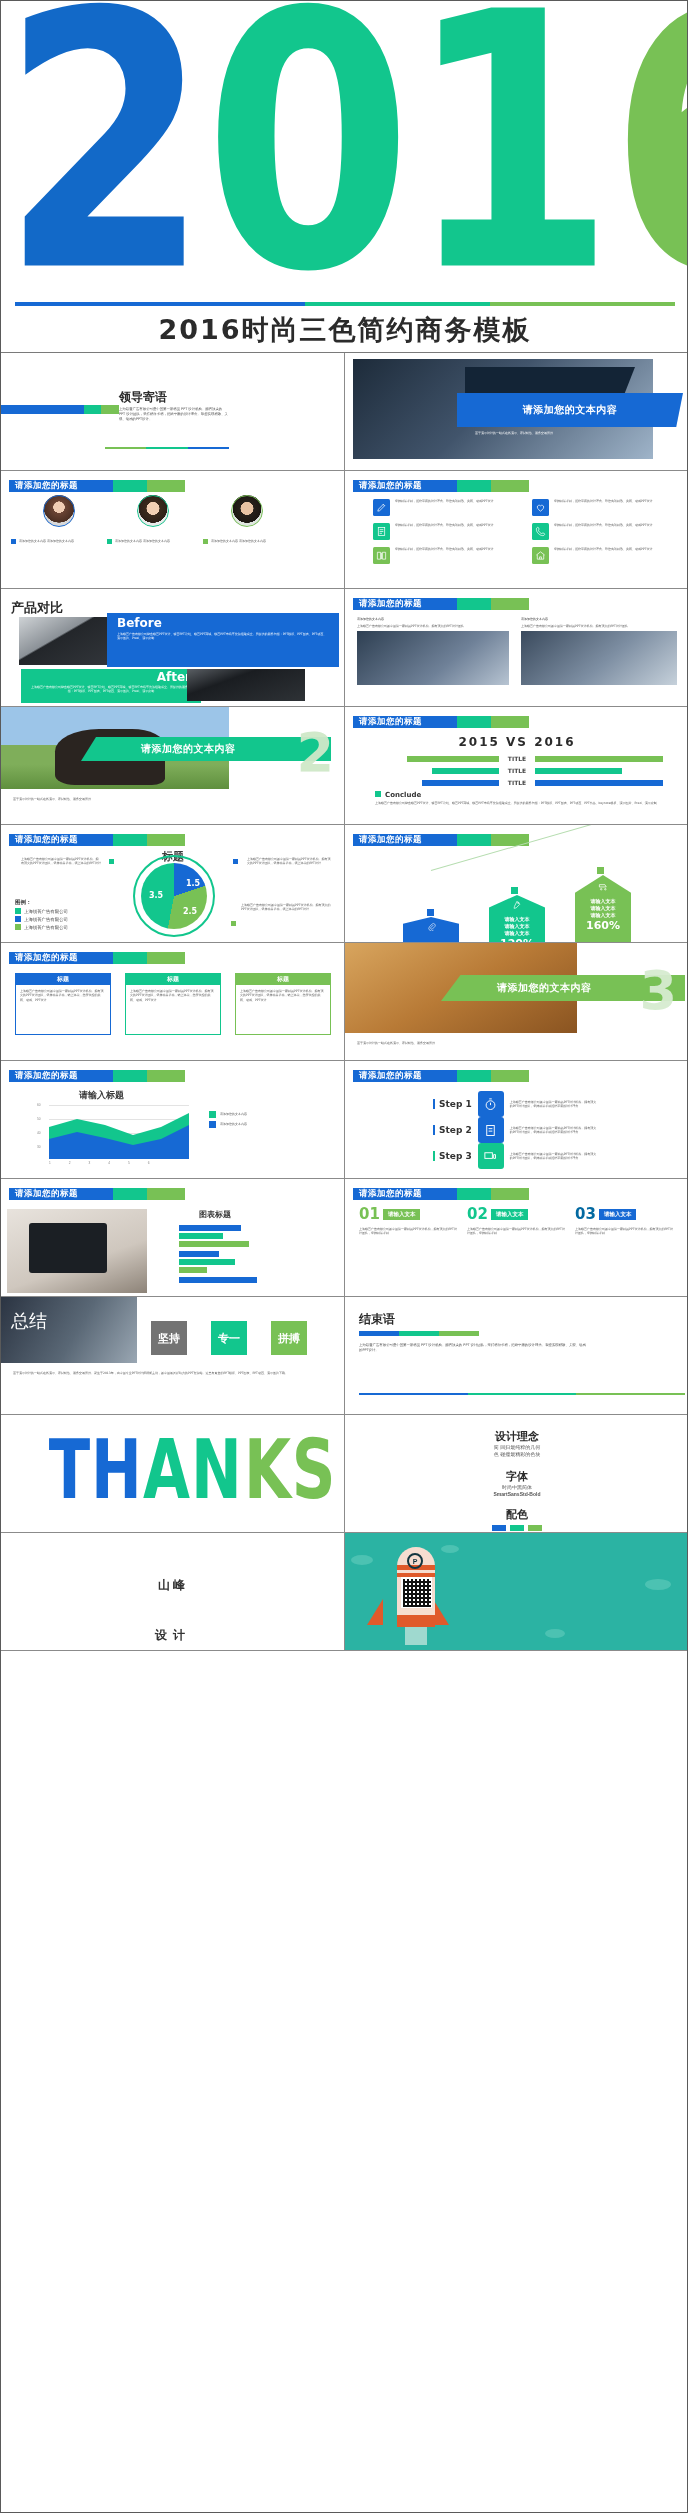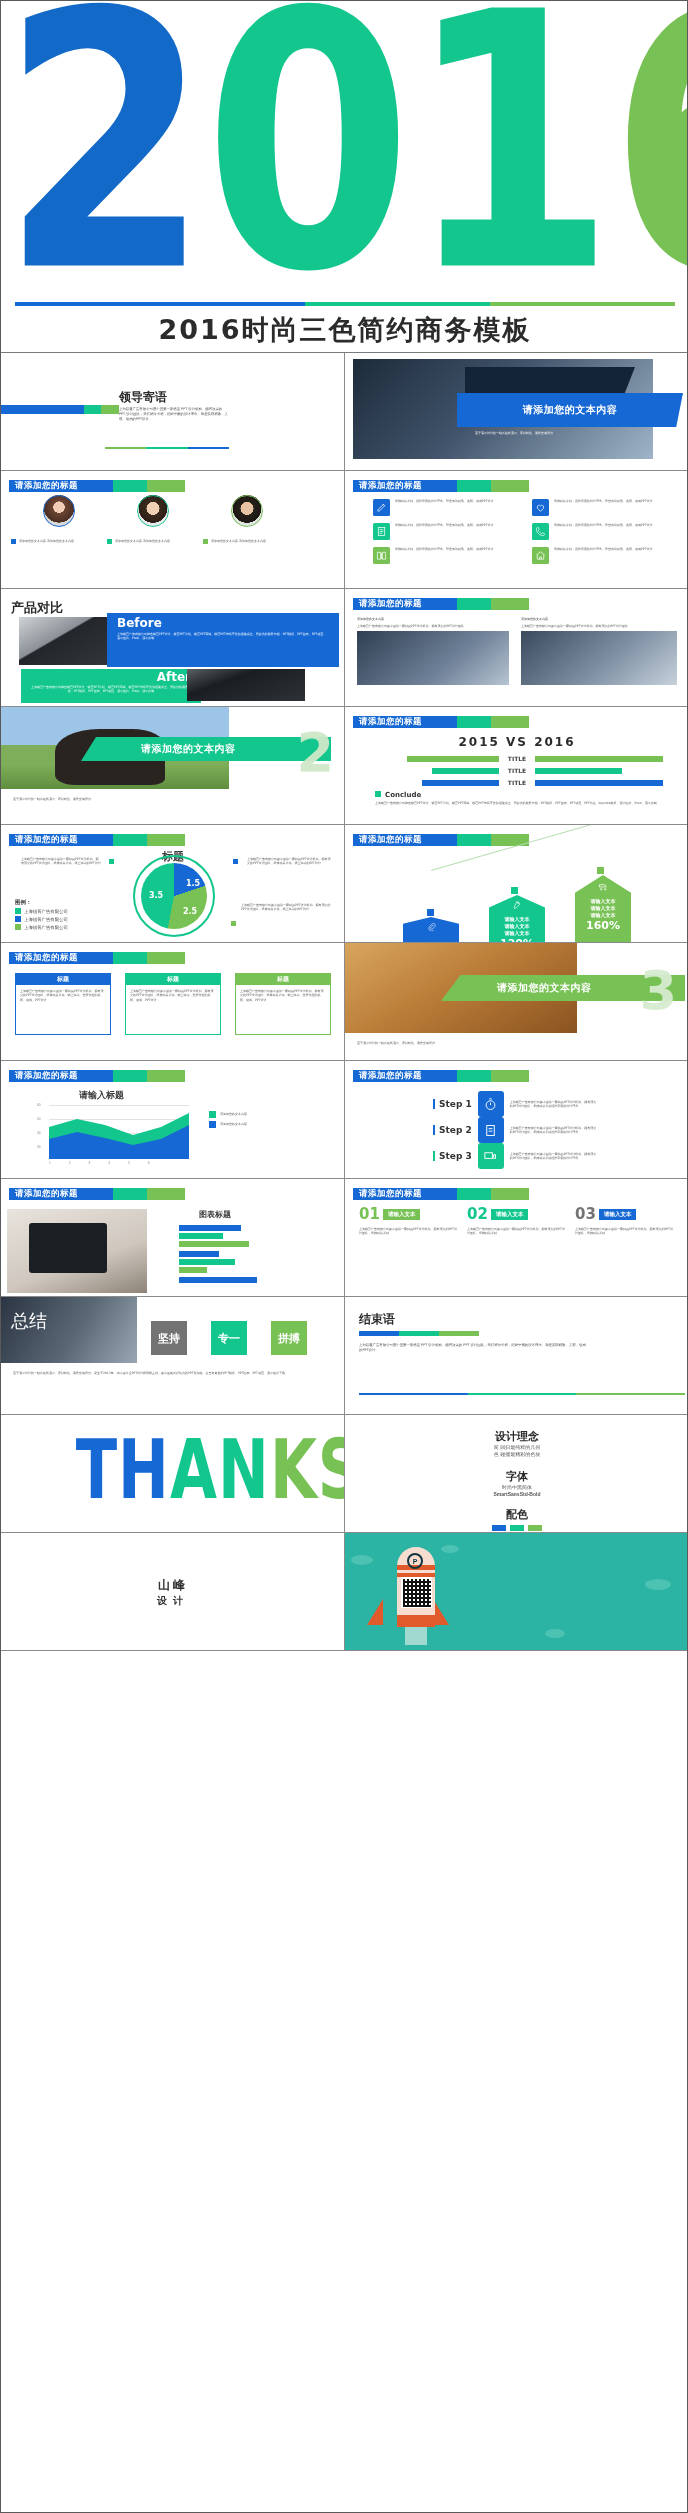--- a/index.html
+++ b/index.html
@@ -157,21 +157,21 @@
 
   
   .sum-title { position:absolute; left:10px; top:12px; font-size:18px; font-weight:normal; color:#2b2b2b; }
   .sum-photo { position:absolute; left:0; top:0; width:136px; height:66px;
                background:linear-gradient(120deg,#2b3442,#5a6876 55%,#9aa7b3); }
   .sum-word { position:absolute; top:24px; width:36px; height:34px; color:#fff; font-weight:bold;
               display:flex; flex-direction:column; align-items:center; justify-content:center;
               font-size:11px; line-height:13px; font-family:"DejaVu Sans",sans-serif; }
 
   
-  .thanks { position:absolute; top:20px; left:16px; width:344px; text-align:right;
+  .thanks { position:absolute; top:20px; left:8px; width:344px; text-align:left;
             font-size:66px; font-weight:bold; font-family:"DejaVu Sans",sans-serif;
             letter-spacing:-3px; line-height:70px;padding-left:38px; }
   .thanks span { display:inline-block; transform:scaleY(1.25) scaleX(.92); }
 
   
   .dn { position:absolute; width:344px; text-align:center; }
   .dn-h { font-size:11px; font-weight:bold; color:#2b2b2b; }
   .dn-s { font-size:5px; color:#555; line-height:7px; }
   .dn-sw { display:flex; gap:4px; justify-content:center; margin-top:3px; }
   .dn-sw i { width:14px; height:6px; display:block; }
@@ -610,21 +610,21 @@
       </div>
       <div class="numcol" style="left:122px;">
         <div class="nhead">
           <span class="nbig" style="color:#12c68d">02</span>
           <span class="ntag cn" style="background:#12c68d">请输入文本</span>
         </div>
         <div class="tiny2 cn" style="margin-top:4px;">上海锐普广告有限公司是中国第一家精品PPT设计机构，拥有顶尖的PPT设计团队，坚持精益求精</div>
       </div>
       <div class="numcol" style="left:230px;">
         <div class="nhead">
-          <span class="nbig" style="color:#737373">03</span>
+          <span class="nbig" style="color:#0369a1">03</span>
           <span class="ntag cn" style="background:#1669d4">请输入文本</span>
         </div>
         <div class="tiny2 cn" style="margin-top:4px;">上海锐普广告有限公司是中国第一家精品PPT设计机构，拥有顶尖的PPT设计团队，坚持精益求精</div>
       </div>
     </div>
 
     <div class="slide">
       <div class="sum-photo"></div>
       <div class="sum-title cn" style="color:#fff;">总结</div>
       <div class="sum-word" style="left:150px;background:#737373;">
@@ -678,21 +678,21 @@
           <i style="background:#12c68d"></i>
           <i style="background:#78c155"></i>
         </div>
         <div class="dn-s cn" style="font-size:3.6px;margin-top:1px;">蓝  青  绿</div>
       </div>
     </div>
 
     <div class="slide">
       <div class="logo cn">
         <div>山峰</div>
-        <div style="font-size:10px;letter-spacing:6px;">设计</div>
+        <div style="font-size:12px;letter-spacing:6px;margin-top:33px;">设计</div>
       </div>
     </div>
 
     <div class="slide rocket-slide">
       <div class="cloud" style="left:6px;top:22px;width:22px;height:10px;"></div>
       <div class="cloud" style="left:96px;top:12px;width:18px;height:8px;"></div>
       <div class="cloud" style="left:300px;top:46px;width:26px;height:11px;"></div>
       <div class="cloud" style="left:200px;top:96px;width:20px;height:9px;"></div>
 
       <div class="rk-fin" style="left:22px;top:66px;border-left:16px solid transparent;border-bottom:26px solid #e05a2b;"></div>

